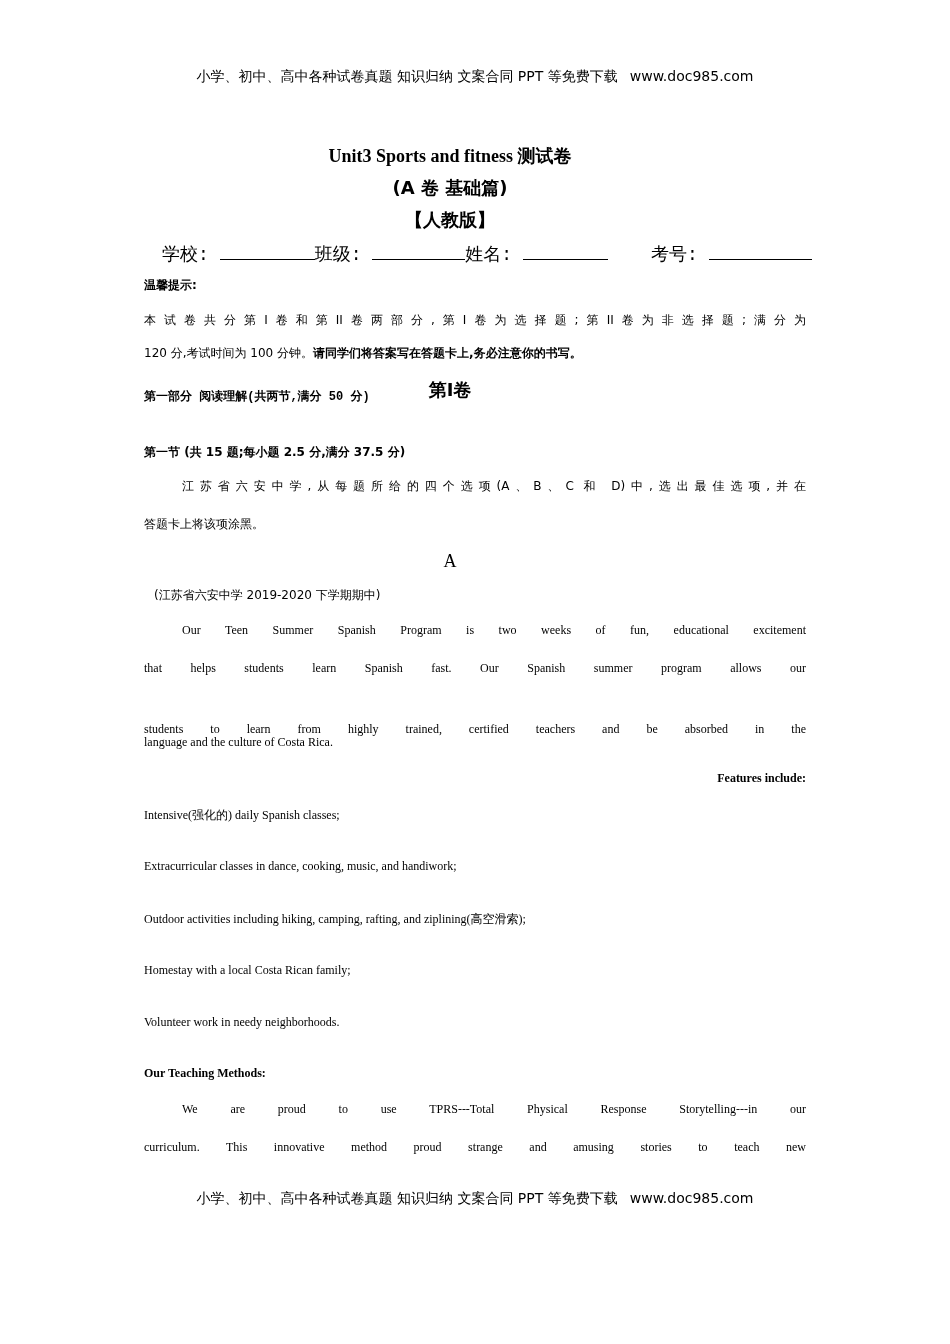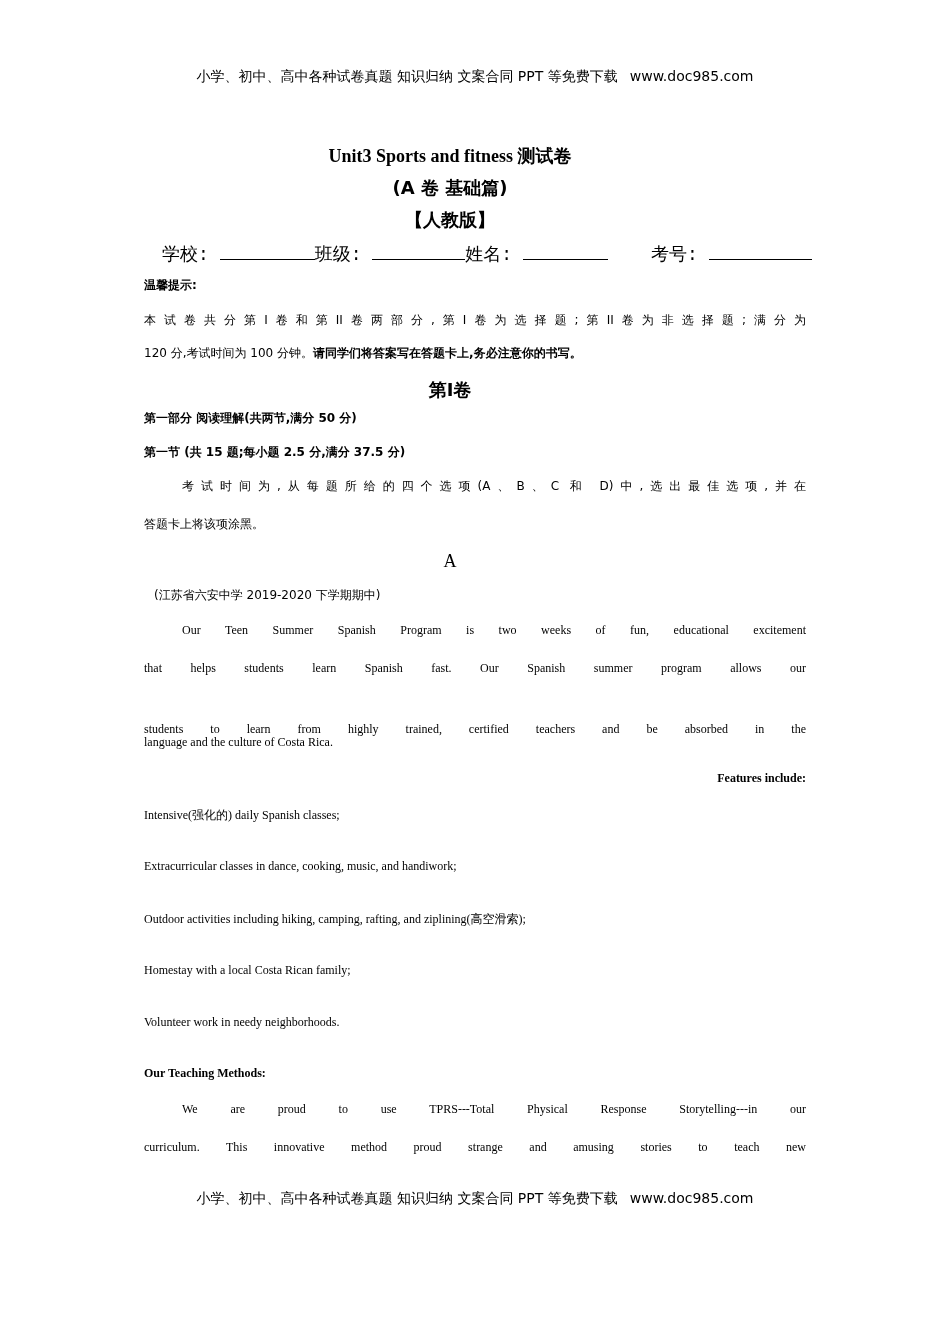--- a/index.html
+++ b/index.html
@@ -47,24 +47,24 @@
 </div>
 
 <div class="line b cjk" style="top:277px;">温馨提示:</div>
 <div class="line cjk just" style="top:312px;">本试卷共分第I卷和第II卷两部分,第I卷为选择题;第II卷为非选择题;满分为</div>
 <div class="line" style="top:345px;">
   <span class="cjk">120 分,考试时间为 100 分钟。</span><span class="b cjk">请同学们将答案写在答题卡上,务必注意你的书写。</span>
 </div>
 
 <div class="c b cjk" style="top:378px; font-size:18px;">第I卷</div>
 
-<div class="line b cjk" style="top:410px;">第一部分  阅读理解(共两节,满分 50 分)</div>
+<div class="line b cjk" style="top:388px;font-family:Liberation Mono, monospace;">第一部分  阅读理解(共两节,满分 50 分)</div>
 <div class="line b cjk" style="top:444px;">第一节  (共 15 题;每小题 2.5 分,满分 37.5 分)</div>
 
-<div class="line cjk just ind" style="top:478px;">考试时间为,从每题所给的四个选项(A、B、C 和 D)中,选出最佳选项,并在</div>
+<div class="line cjk just ind" style="top:478px;">江苏省六安中学,从每题所给的四个选项(A、B、C 和 D)中,选出最佳选项,并在</div>
 <div class="line cjk" style="top:516px;">答题卡上将该项涂黑。</div>
 
 <div class="c" style="top:551px; font-size:18px;">A</div>
 <div class="line cjk" style="top:587px; left:154px;">(江苏省六安中学 2019-2020 下学期期中)</div>
 
 <div class="line just ind" style="top:623px;">Our Teen Summer Spanish Program is two weeks of fun, educational excitement</div>
 <div class="line just" style="top:661px;">that helps students learn Spanish fast. Our Spanish summer program allows our</div>
 <div class="line just" style="top:698px;margin-top:24px;">students to learn from highly trained, certified teachers and be absorbed in the</div>
 <div class="line" style="top:735px;">language and the culture of Costa Rica.</div>
 

